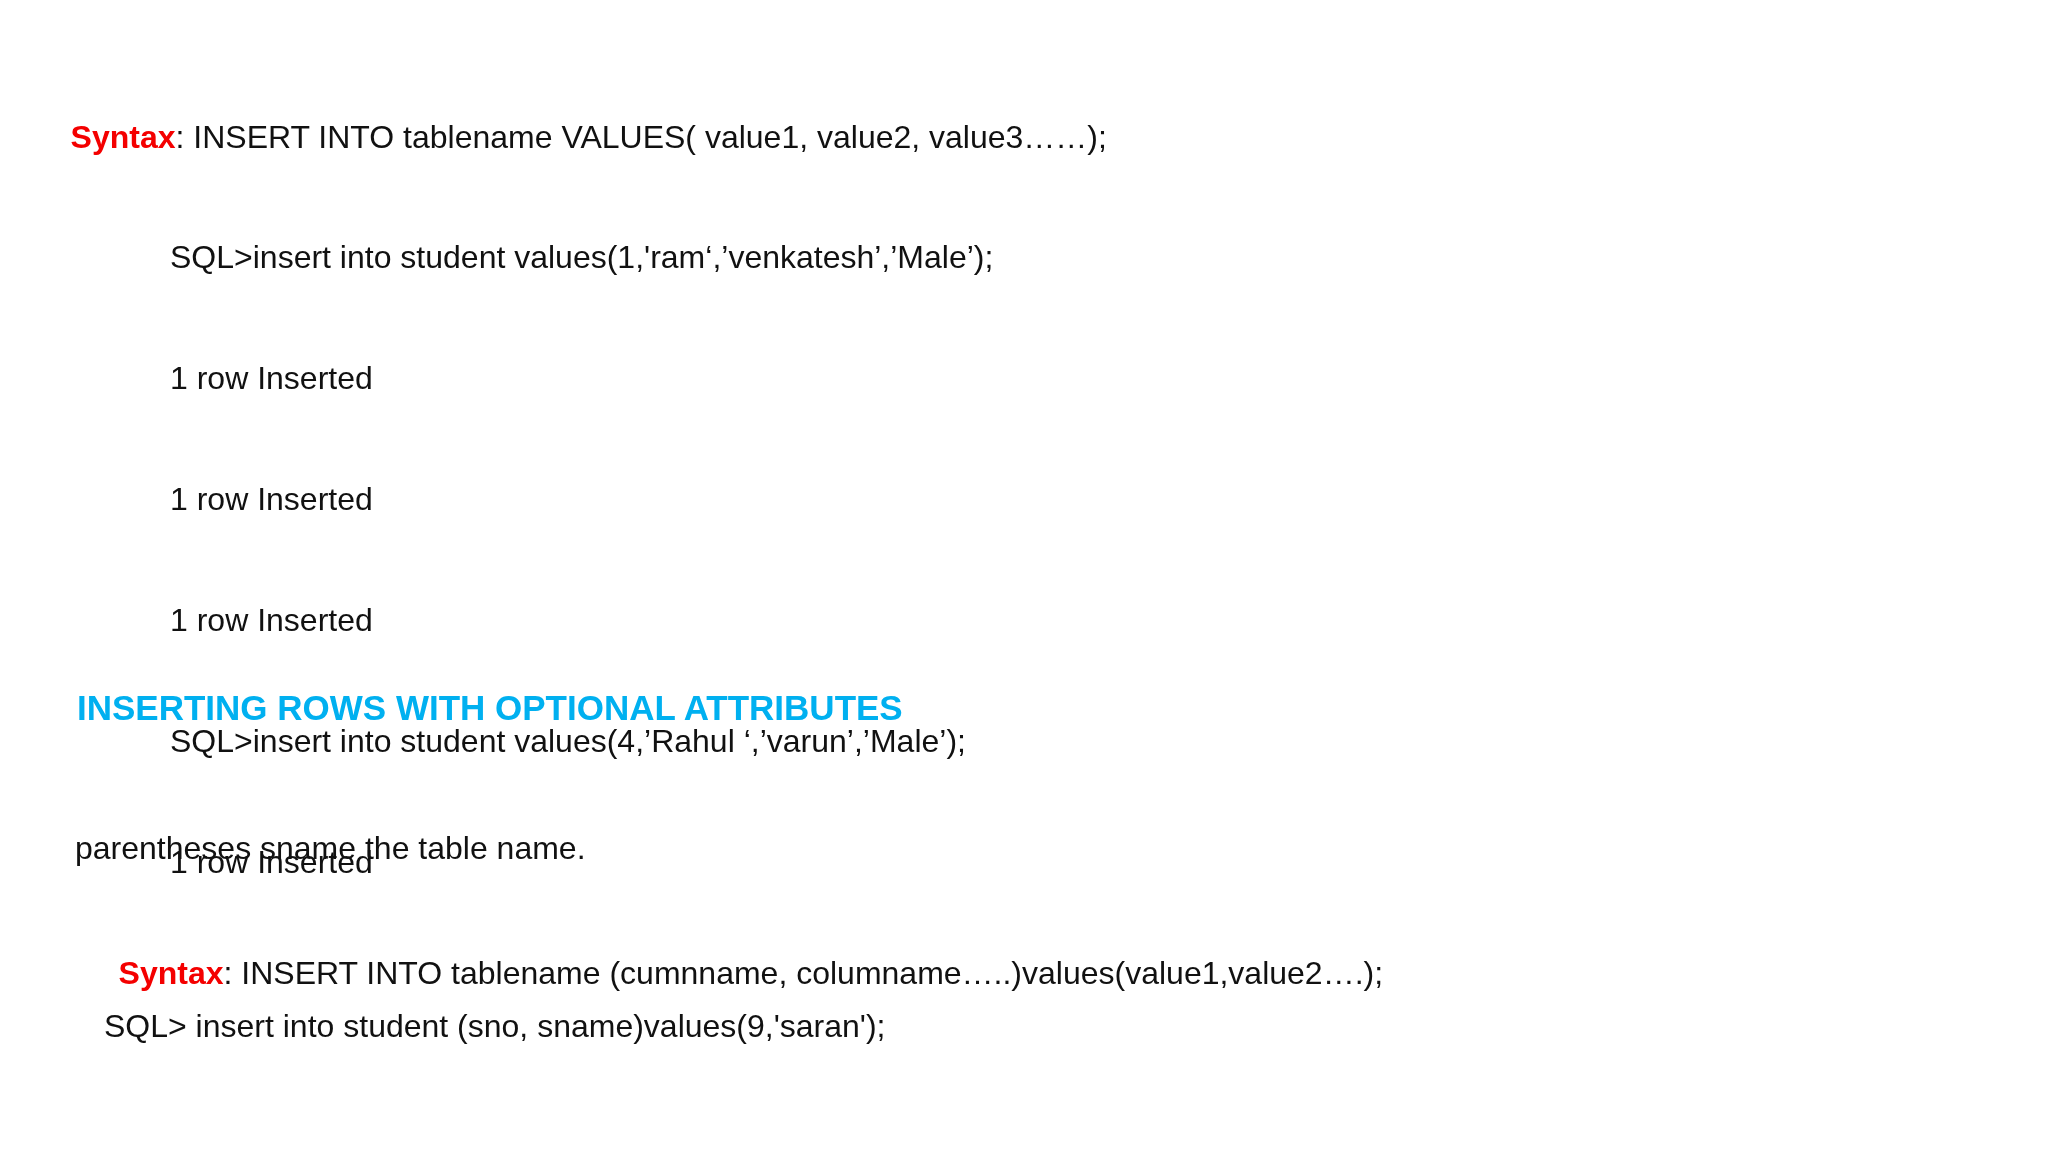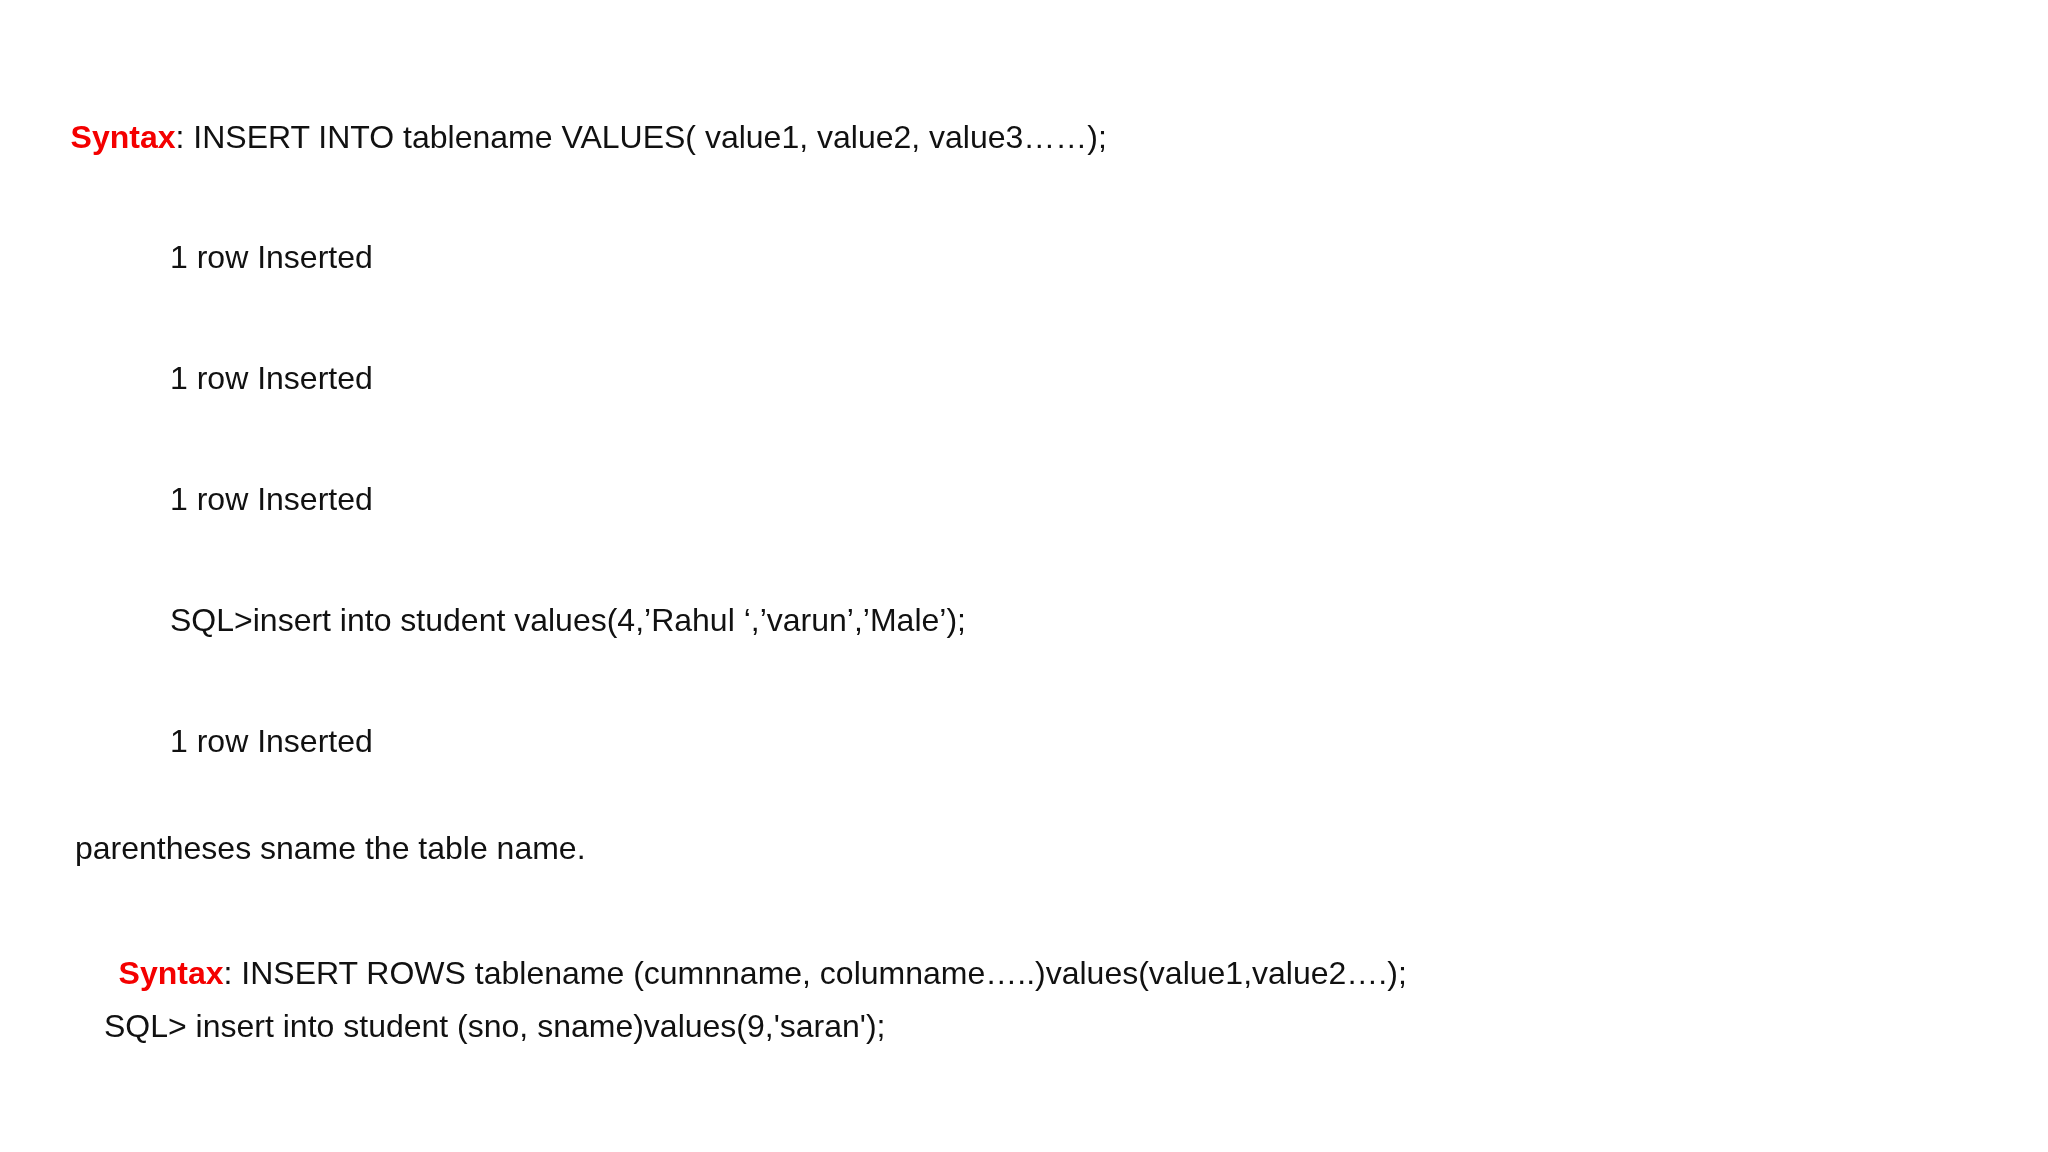--- a/index.html
+++ b/index.html
@@ -31,30 +31,32 @@
 </head>
 <body>
 
 <div class="page">
 
   <div class="abs" style="top:82px;left:35px;">
     <span class="syntax-label">Syntax</span><span>: INSERT INTO tablename VALUES( value1, value2, value3……);</span>
   </div>
 
   <div class="abs sql-block" style="top:160px;left:170px;">
+    <div class="sql-line">SQL&gt;insert into student values(1,'ram‘,’venkatesh’,’Male’);</div>
     <div class="sql-line">1 row Inserted</div>
     <div class="sql-line">1 row Inserted</div>
     <div class="sql-line">1 row Inserted</div>
     <div class="sql-line">SQL&gt;insert into student values(4,’Rahul ‘,’varun’,’Male’);</div>
     <div class="sql-line">1 row Inserted</div>
     
   </div>
 
+  <div class="abs heading" style="top:688px;left:77px;">INSERTING ROWS WITH OPTIONAL ATTRIBUTES</div>
 
   <div class="abs para-line" style="top:825px;left:75px;">parentheses sname the table name.</div>
 
   <div class="abs" style="top:918px;left:83px;">
-    <span class="syntax-label">Syntax</span><span>: INSERT ROWS tablename (cumnname, columname…..)values(value1,value2….);</span>
+    <span class="syntax-label">Syntax</span><span>: INSERT INTO tablename (cumnname, columname…..)values(value1,value2….);</span>
   </div>
 
   <div class="abs" style="top:1008px;left:72px;margin-left:32px;">SQL&gt; insert into student (sno, sname)values(9,'saran');</div>
 
 </div>
 
 </body></html>

